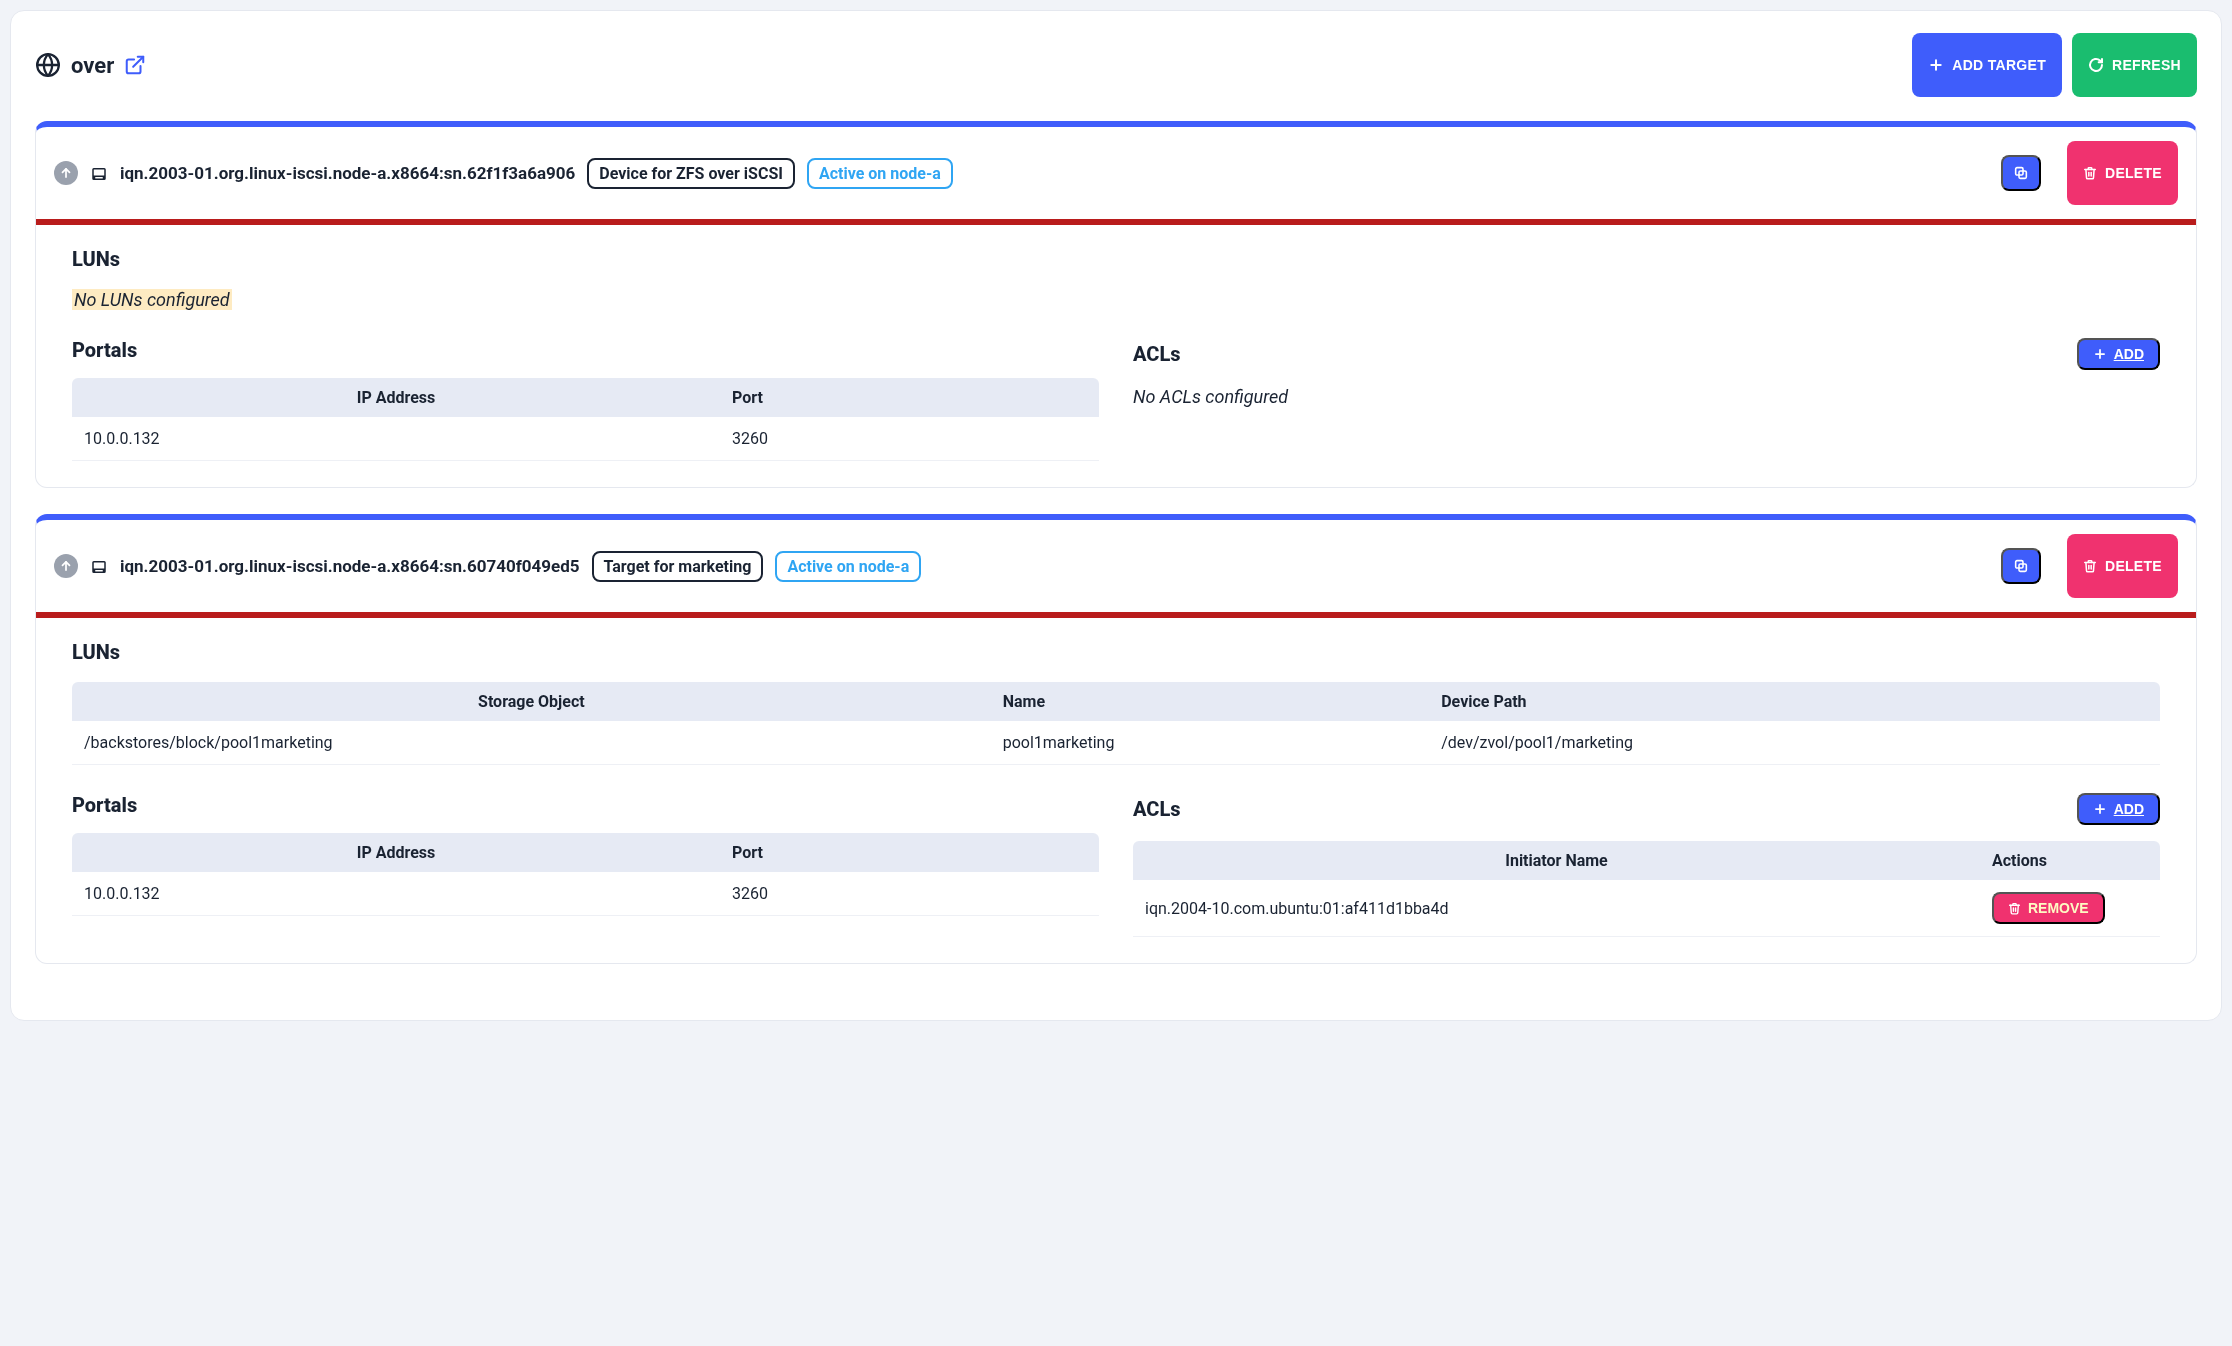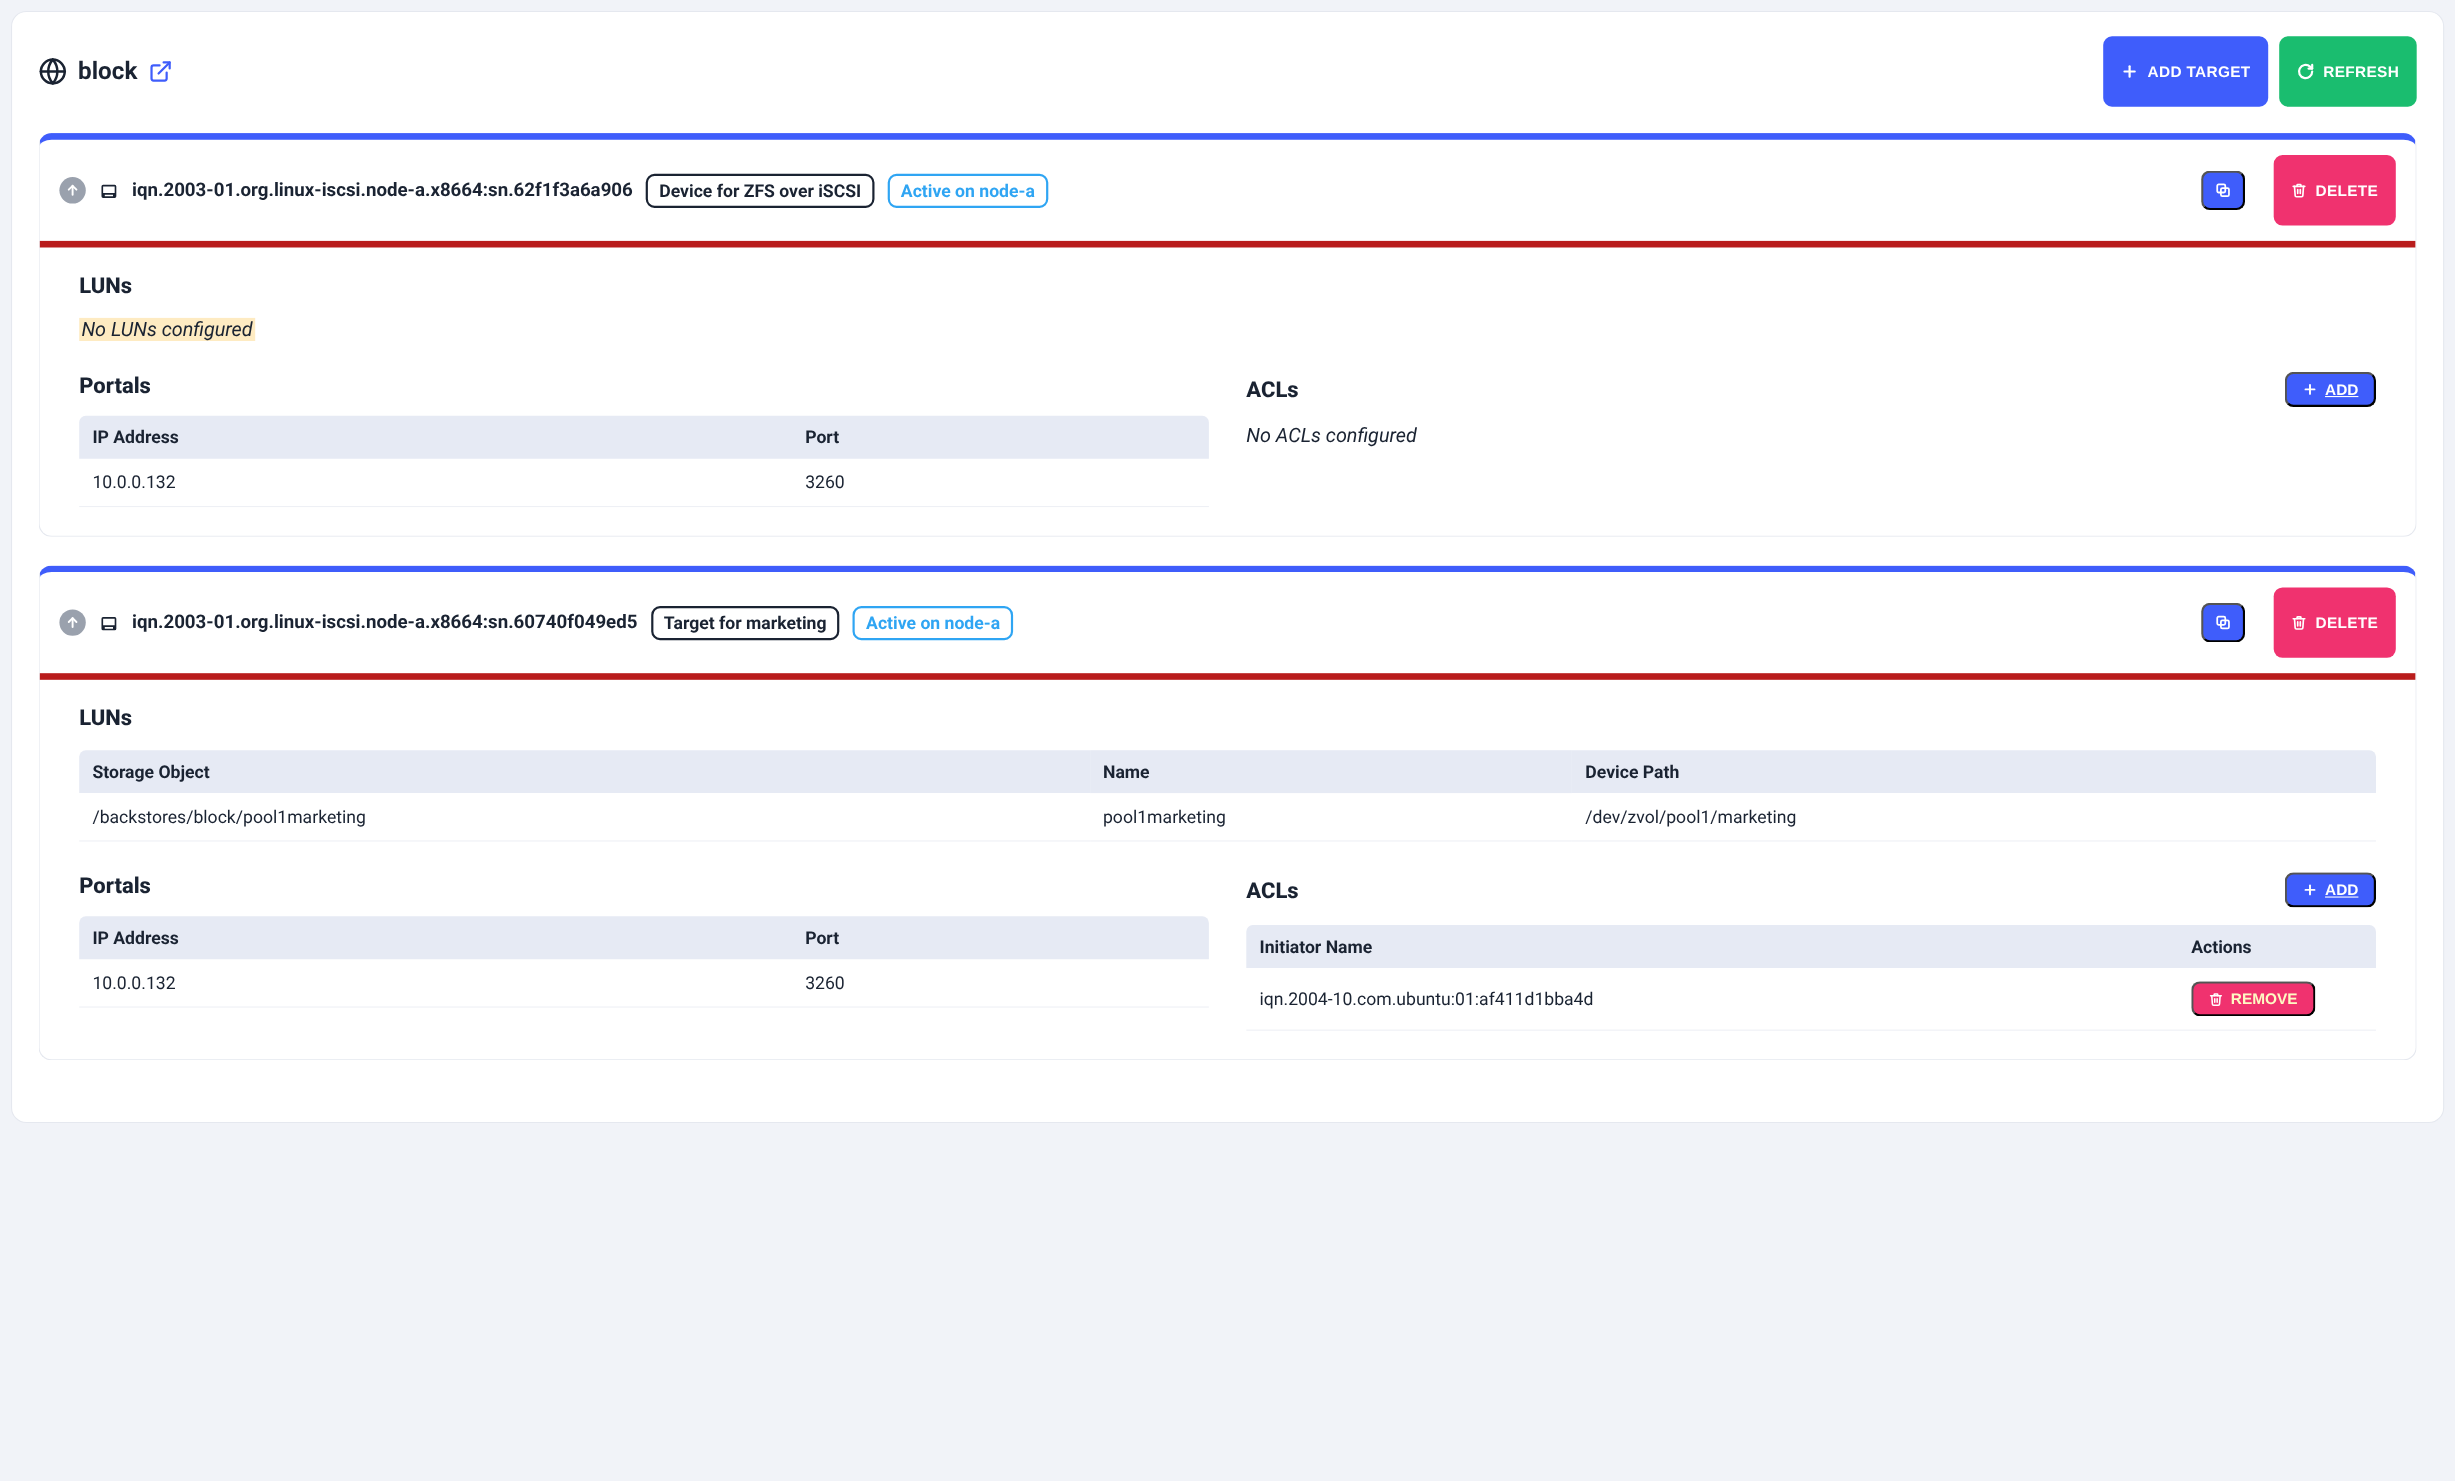--- a/index.html
+++ b/index.html
@@ -180,21 +180,21 @@
     border-collapse: collapse;
   }
   thead th {
     text-align: left;
     background: #e6eaf4;
     font-weight: 700;
     font-size: 16px;
     color: #1a2332;
     padding: 10px 12px;
   }
-  thead th:first-child { border-top-left-radius: 6px; }
+  thead th:first-child { border-top-left-radius: 6px; text-align: center; }
   thead th:last-child { border-top-right-radius: 6px; }
   tbody td {
     padding: 12px 12px;
     font-size: 16px;
     color: #1a2332;
     border-bottom: 1px solid #eef0f5;
   }
   .luns-table { margin-bottom: 28px; }
   .actions-col { width: 180px; }
   svg { display: block; }
@@ -206,21 +206,21 @@
 
   <div class="page-header">
     <div class="page-title-wrap">
       <span class="icon">
         <svg width="26" height="26" viewBox="0 0 24 24" fill="none" stroke="#1a2332" stroke-width="2.1" stroke-linecap="round" stroke-linejoin="round">
             <circle cx="12" cy="12" r="10"></circle>
             <line x1="2" y1="12" x2="22" y2="12"></line>
             <path d="M12 2a15 15 0 0 1 0 20a15 15 0 0 1 0-20"></path>
           </svg>
       </span>
-      <span class="page-title">block</span>
+      <span class="page-title">over</span>
       <span class="icon" style="cursor:pointer">
         <svg width="22" height="22" viewBox="0 0 24 24" fill="none" stroke="#3f5dfb" stroke-width="2.2" stroke-linecap="round" stroke-linejoin="round">
             <path d="M18 13v6a2 2 0 0 1-2 2H5a2 2 0 0 1-2-2V8a2 2 0 0 1 2-2h6"></path>
             <polyline points="15 3 21 3 21 9"></polyline>
             <line x1="10" y1="14" x2="21" y2="3"></line>
           </svg>
       </span>
     </div>
     <div class="page-actions">
       <button class="btn btn-blue">

